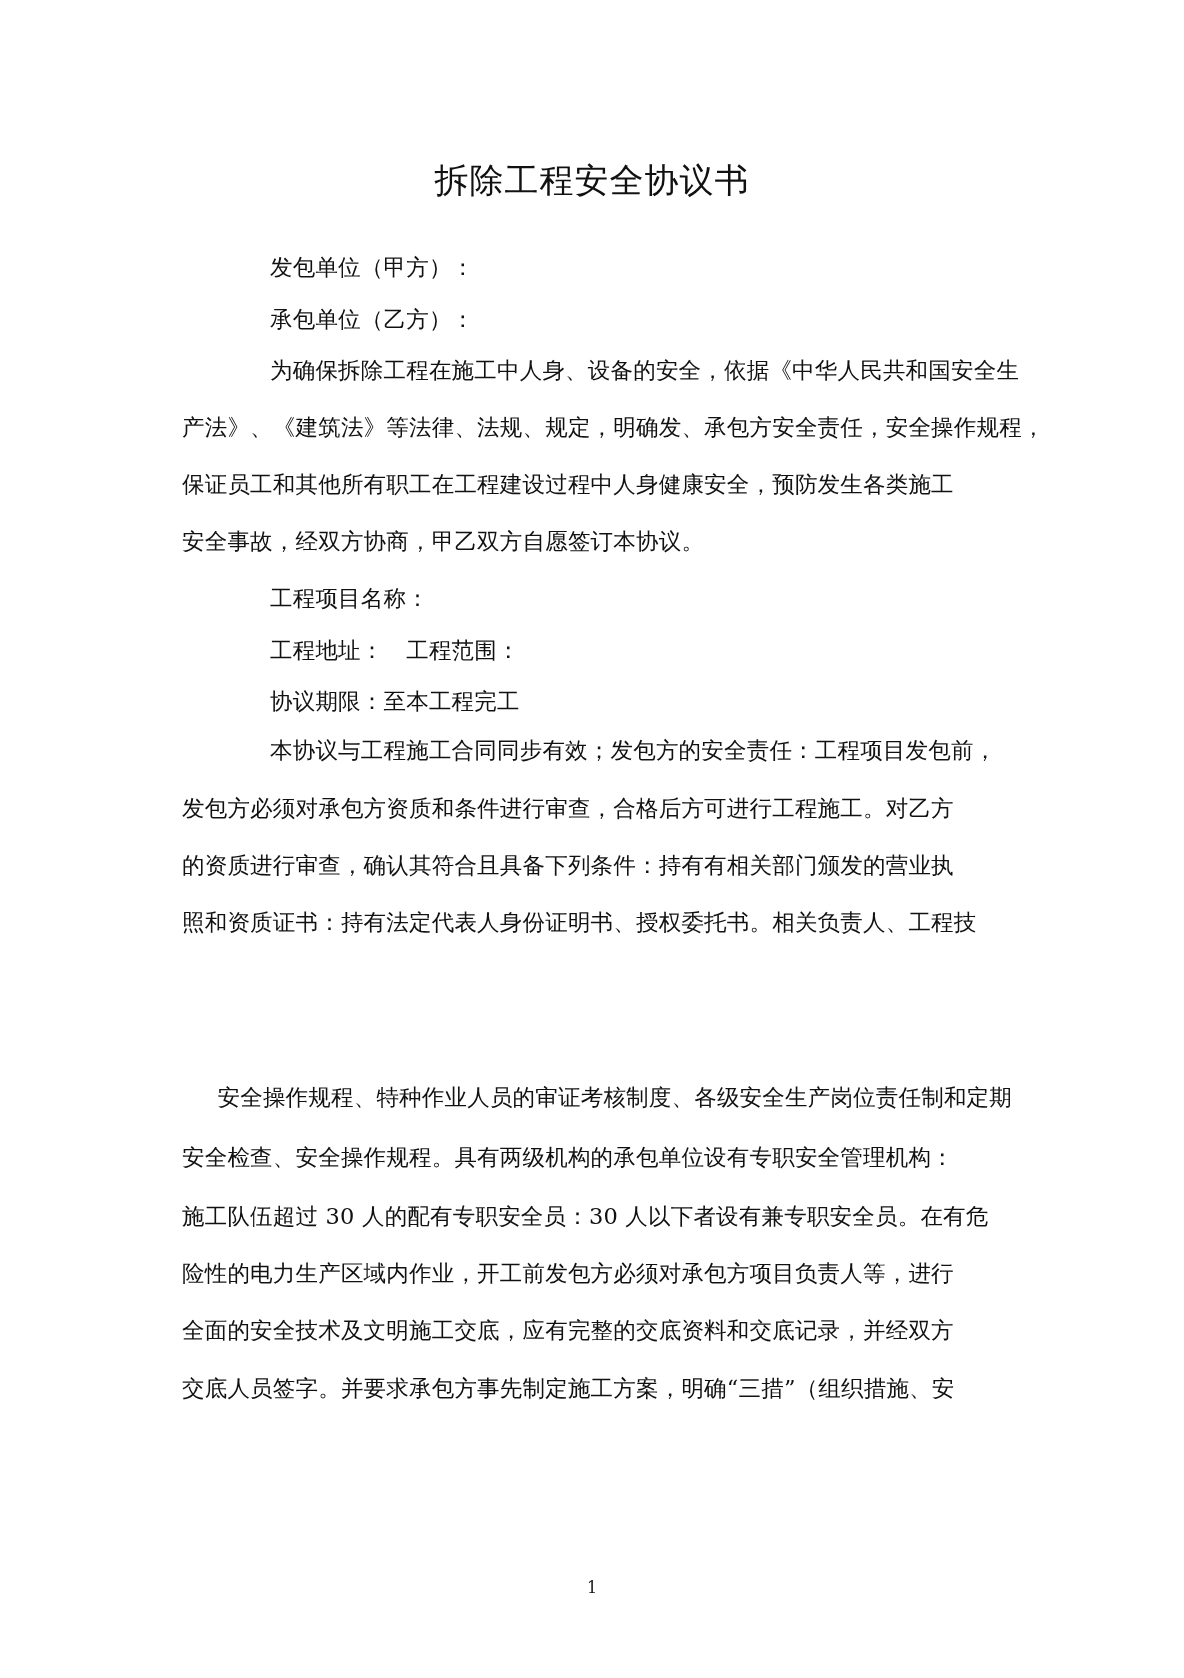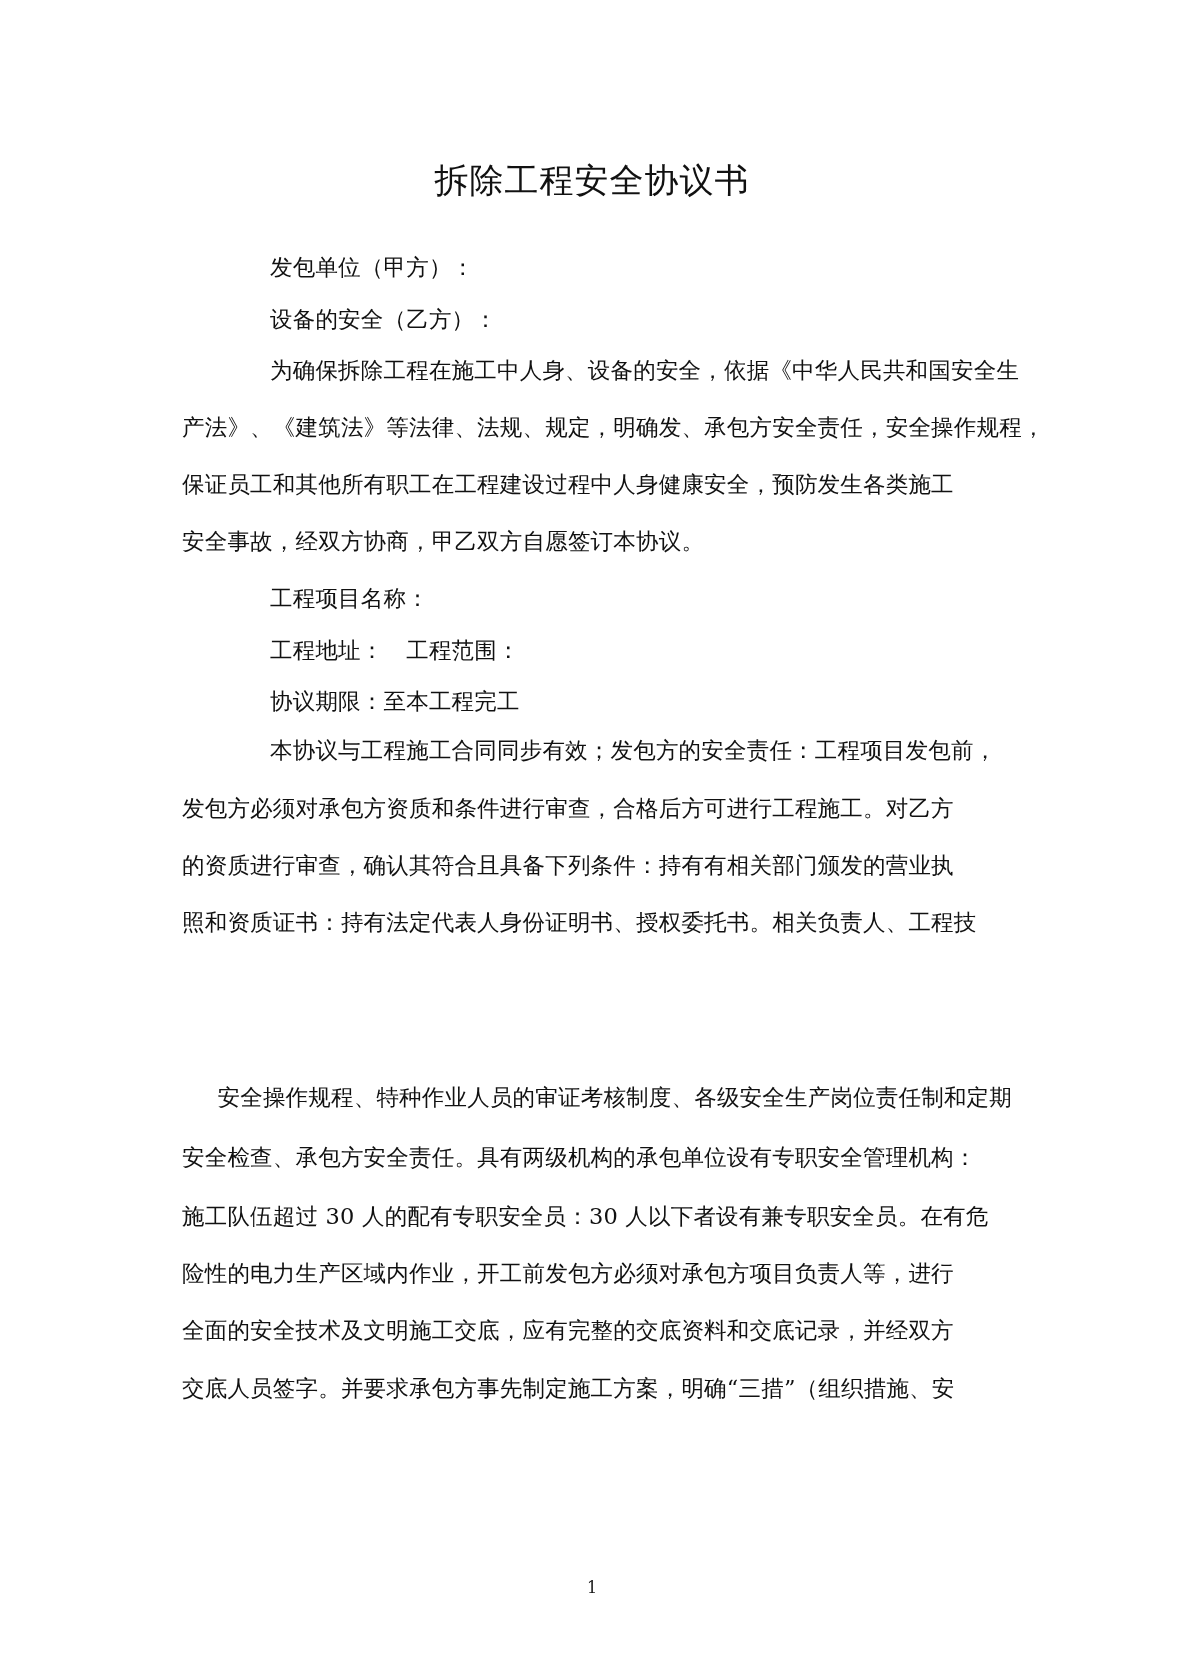--- a/index.html
+++ b/index.html
@@ -54,36 +54,36 @@
     }
   </style>
 </head>
 <body>
 
 <div class="page">
 
   <div class="title">拆除工程安全协议书</div>
 
   <div class="line indent" style="top:252px;">发包单位（甲方）：</div>
-  <div class="line indent" style="top:304px;">设备的安全（乙方）：</div>
+  <div class="line indent" style="top:304px;">承包单位（乙方）：</div>
 
   <div class="line indent" style="top:355px;">为确保拆除工程在施工中人身、设备的安全，依据《中华人民共和国安全生</div>
   <div class="line" style="top:412px;">产法》、《建筑法》等法律、法规、规定，明确发、承包方安全责任，安全操作规程，</div>
   <div class="line" style="top:469px;">保证员工和其他所有职工在工程建设过程中人身健康安全，预防发生各类施工</div>
   <div class="line" style="top:526px;">安全事故，经双方协商，甲乙双方自愿签订本协议。</div>
 
   <div class="line indent" style="top:583px;">工程项目名称：</div>
   <div class="line indent" style="top:635px;">工程地址：　工程范围：</div>
   <div class="line indent" style="top:686px;">协议期限：至本工程完工</div>
 
   <div class="line indent" style="top:735px;">本协议与工程施工合同同步有效；发包方的安全责任：工程项目发包前，</div>
   <div class="line" style="top:793px;">发包方必须对承包方资质和条件进行审查，合格后方可进行工程施工。对乙方</div>
   <div class="line" style="top:850px;">的资质进行审查，确认其符合且具备下列条件：持有有相关部门颁发的营业执</div>
   <div class="line" style="top:907px;">照和资质证书：持有法定代表人身份证明书、授权委托书。相关负责人、工程技</div>
   <div class="line" style="top:1082px;text-align:right;">安全操作规程、特种作业人员的审证考核制度、各级安全生产岗位责任制和定期</div>
-  <div class="line" style="top:1142px;">安全检查、承包方安全责任。具有两级机构的承包单位设有专职安全管理机构：</div>
+  <div class="line" style="top:1142px;">安全检查、安全操作规程。具有两级机构的承包单位设有专职安全管理机构：</div>
   <div class="line" style="top:1201px;">施工队伍超过 30 人的配有专职安全员：30 人以下者设有兼专职安全员。在有危</div>
   <div class="line" style="top:1258px;">险性的电力生产区域内作业，开工前发包方必须对承包方项目负责人等，进行</div>
   <div class="line" style="top:1315px;">全面的安全技术及文明施工交底，应有完整的交底资料和交底记录，并经双方</div>
   <div class="line" style="top:1373px;">交底人员签字。并要求承包方事先制定施工方案，明确“三措”（组织措施、安</div>
 
   <div class="page-number">1</div>
 </div>
 
 </body></html>

